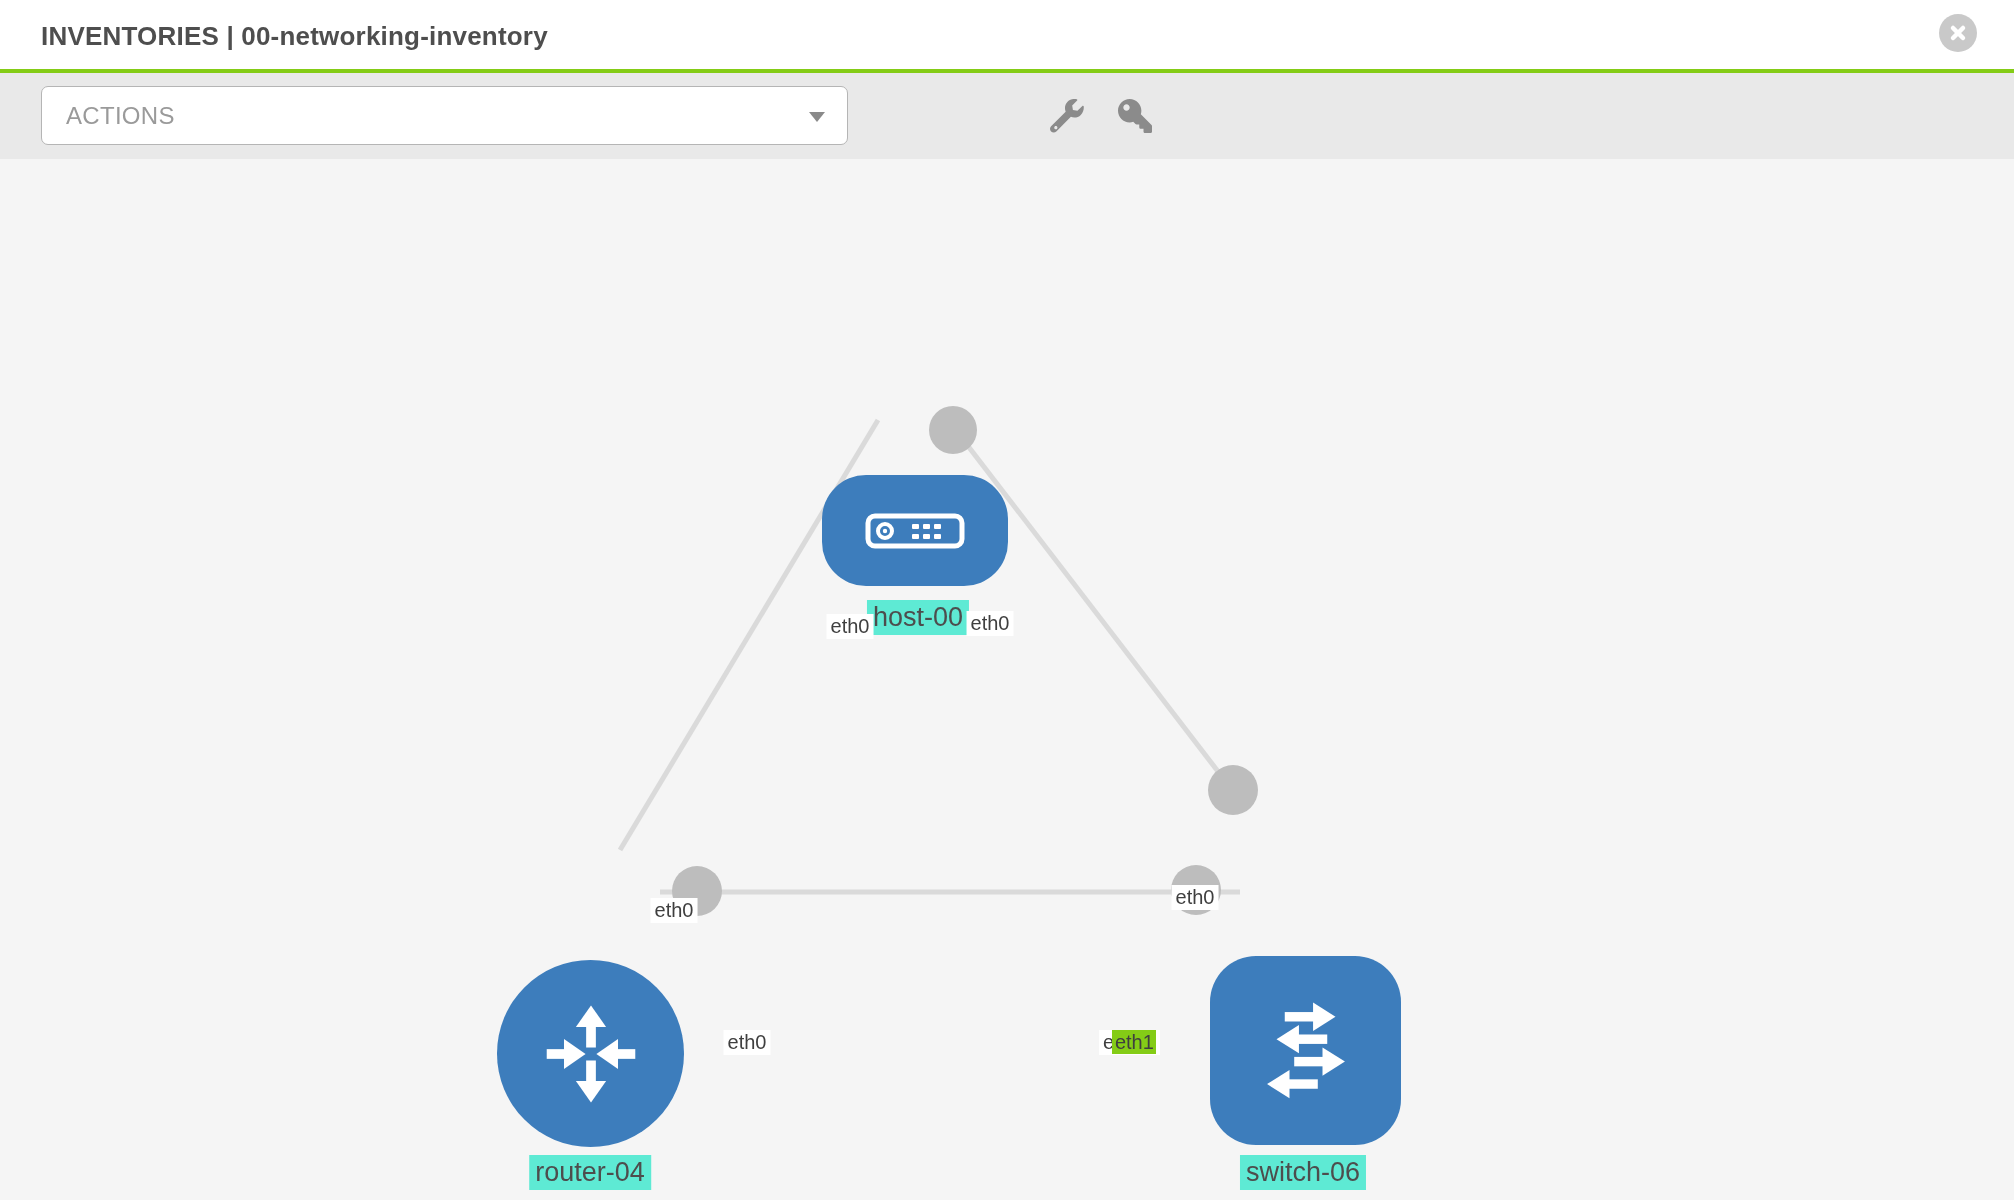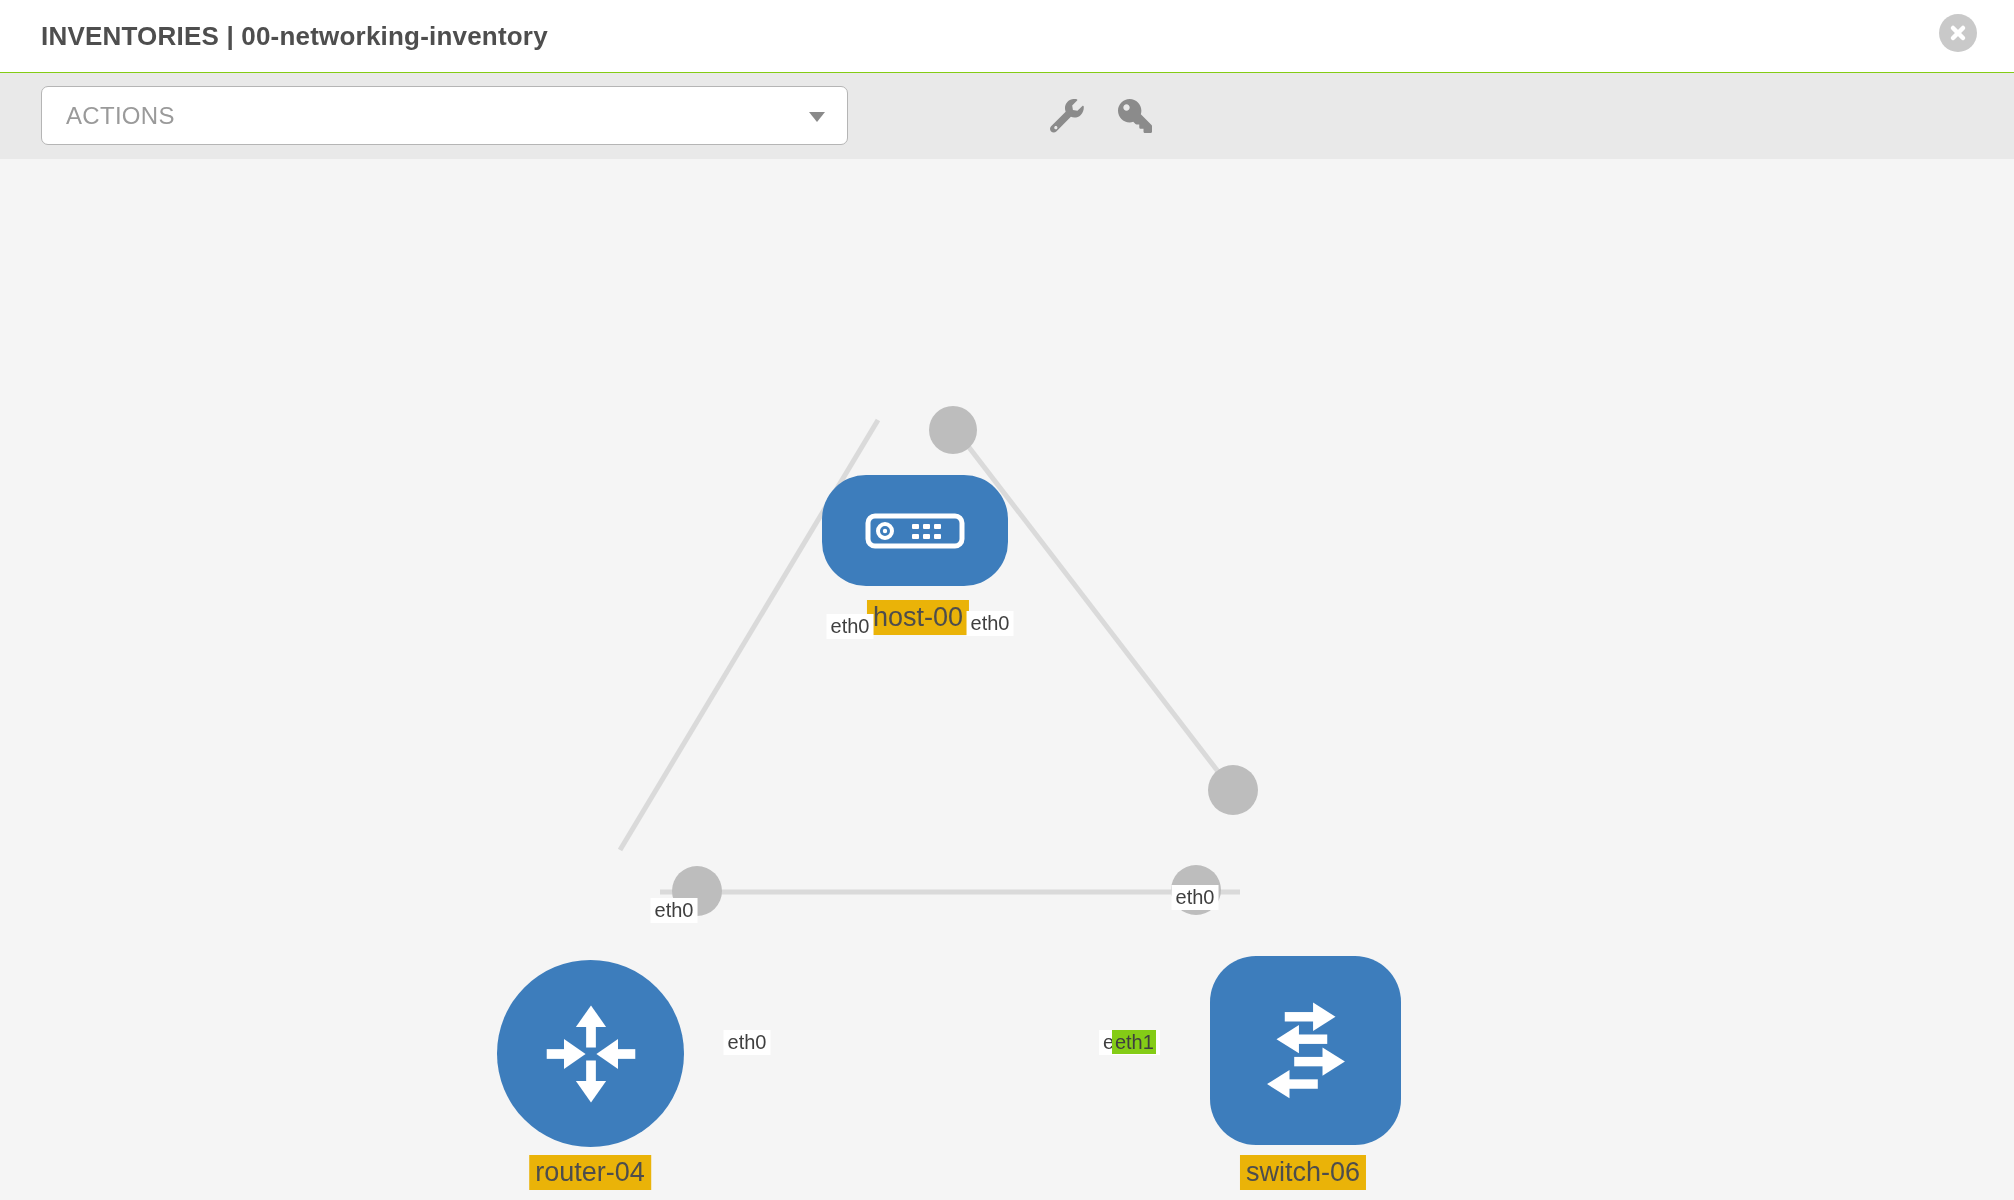--- a/index.html
+++ b/index.html
@@ -2,21 +2,21 @@
 <html><head>
 <meta charset="utf-8">
 <style>
   * { margin:0; padding:0; box-sizing:border-box; }
   html,body { width:2014px; height:1200px; overflow:hidden; background:#fff;
               font-family:"Liberation Sans", sans-serif; }
   #app { position:relative; width:2014px; height:1200px; overflow:hidden; }
 
   
   .header { position:absolute; top:0; left:0; width:2014px; height:73px;
-            background:#fff; border-bottom:1px solid #84cc16; }
+            background:#fff; border-bottom:4px solid #84cc16; }
   .header-title { position:absolute; left:41px; top:21px; font-size:26px;
                   font-weight:bold; color:#4e4e4e; letter-spacing:0.2px; }
   .close-btn { position:absolute; left:1939px; top:14px; width:38px; height:38px;
                border-radius:50%; background:#c9c9c9; display:flex;
                align-items:center; justify-content:center; cursor:pointer; }
 
   
   .toolbar { position:absolute; top:73px; left:0; width:2014px; height:97px;
              background:#e9e9e9; border-bottom:1px solid #d0d0d0; }
   .dd-box { position:absolute; top:13px; height:59px; background:#fff;
@@ -36,21 +36,21 @@
   .canvas { position:absolute; top:159px; left:0; width:2014px; height:1041px;
             background:#f5f5f5; }
   .net-svg { position:absolute; top:0; left:0; }
 
   .node { position:absolute; background:#3d7dbc; display:flex;
           align-items:center; justify-content:center; cursor:pointer; }
   .node-host   { left:822px; top:316px; width:186px; height:111px; border-radius:44px; }
   .node-router { left:497px; top:801px; width:187px; height:187px; border-radius:50%; }
   .node-switch { left:1210px; top:797px; width:191px; height:189px; border-radius:46px; }
 
-  .node-label { position:absolute; transform:translateX(-50%); background:#eab308;
+  .node-label { position:absolute; transform:translateX(-50%); background:#5eead4;
                 color:#4d4d4d; font-size:27px; padding:2px 6px; white-space:nowrap; }
   .lbl-host   { left:918px;  top:441px; }
   .lbl-router { left:590px;  top:996px; }
   .lbl-switch { left:1303px; top:996px; }
 
   .if-label { position:absolute; background:#fff; color:#3f3f3f; font-size:20px;
               padding:1px 4px; white-space:nowrap; }
   .if-center { transform:translateX(-50%); }
   .if-host-left    { left:850px;  top:455px; }
   .if-host-right   { left:990px;  top:452px; }

